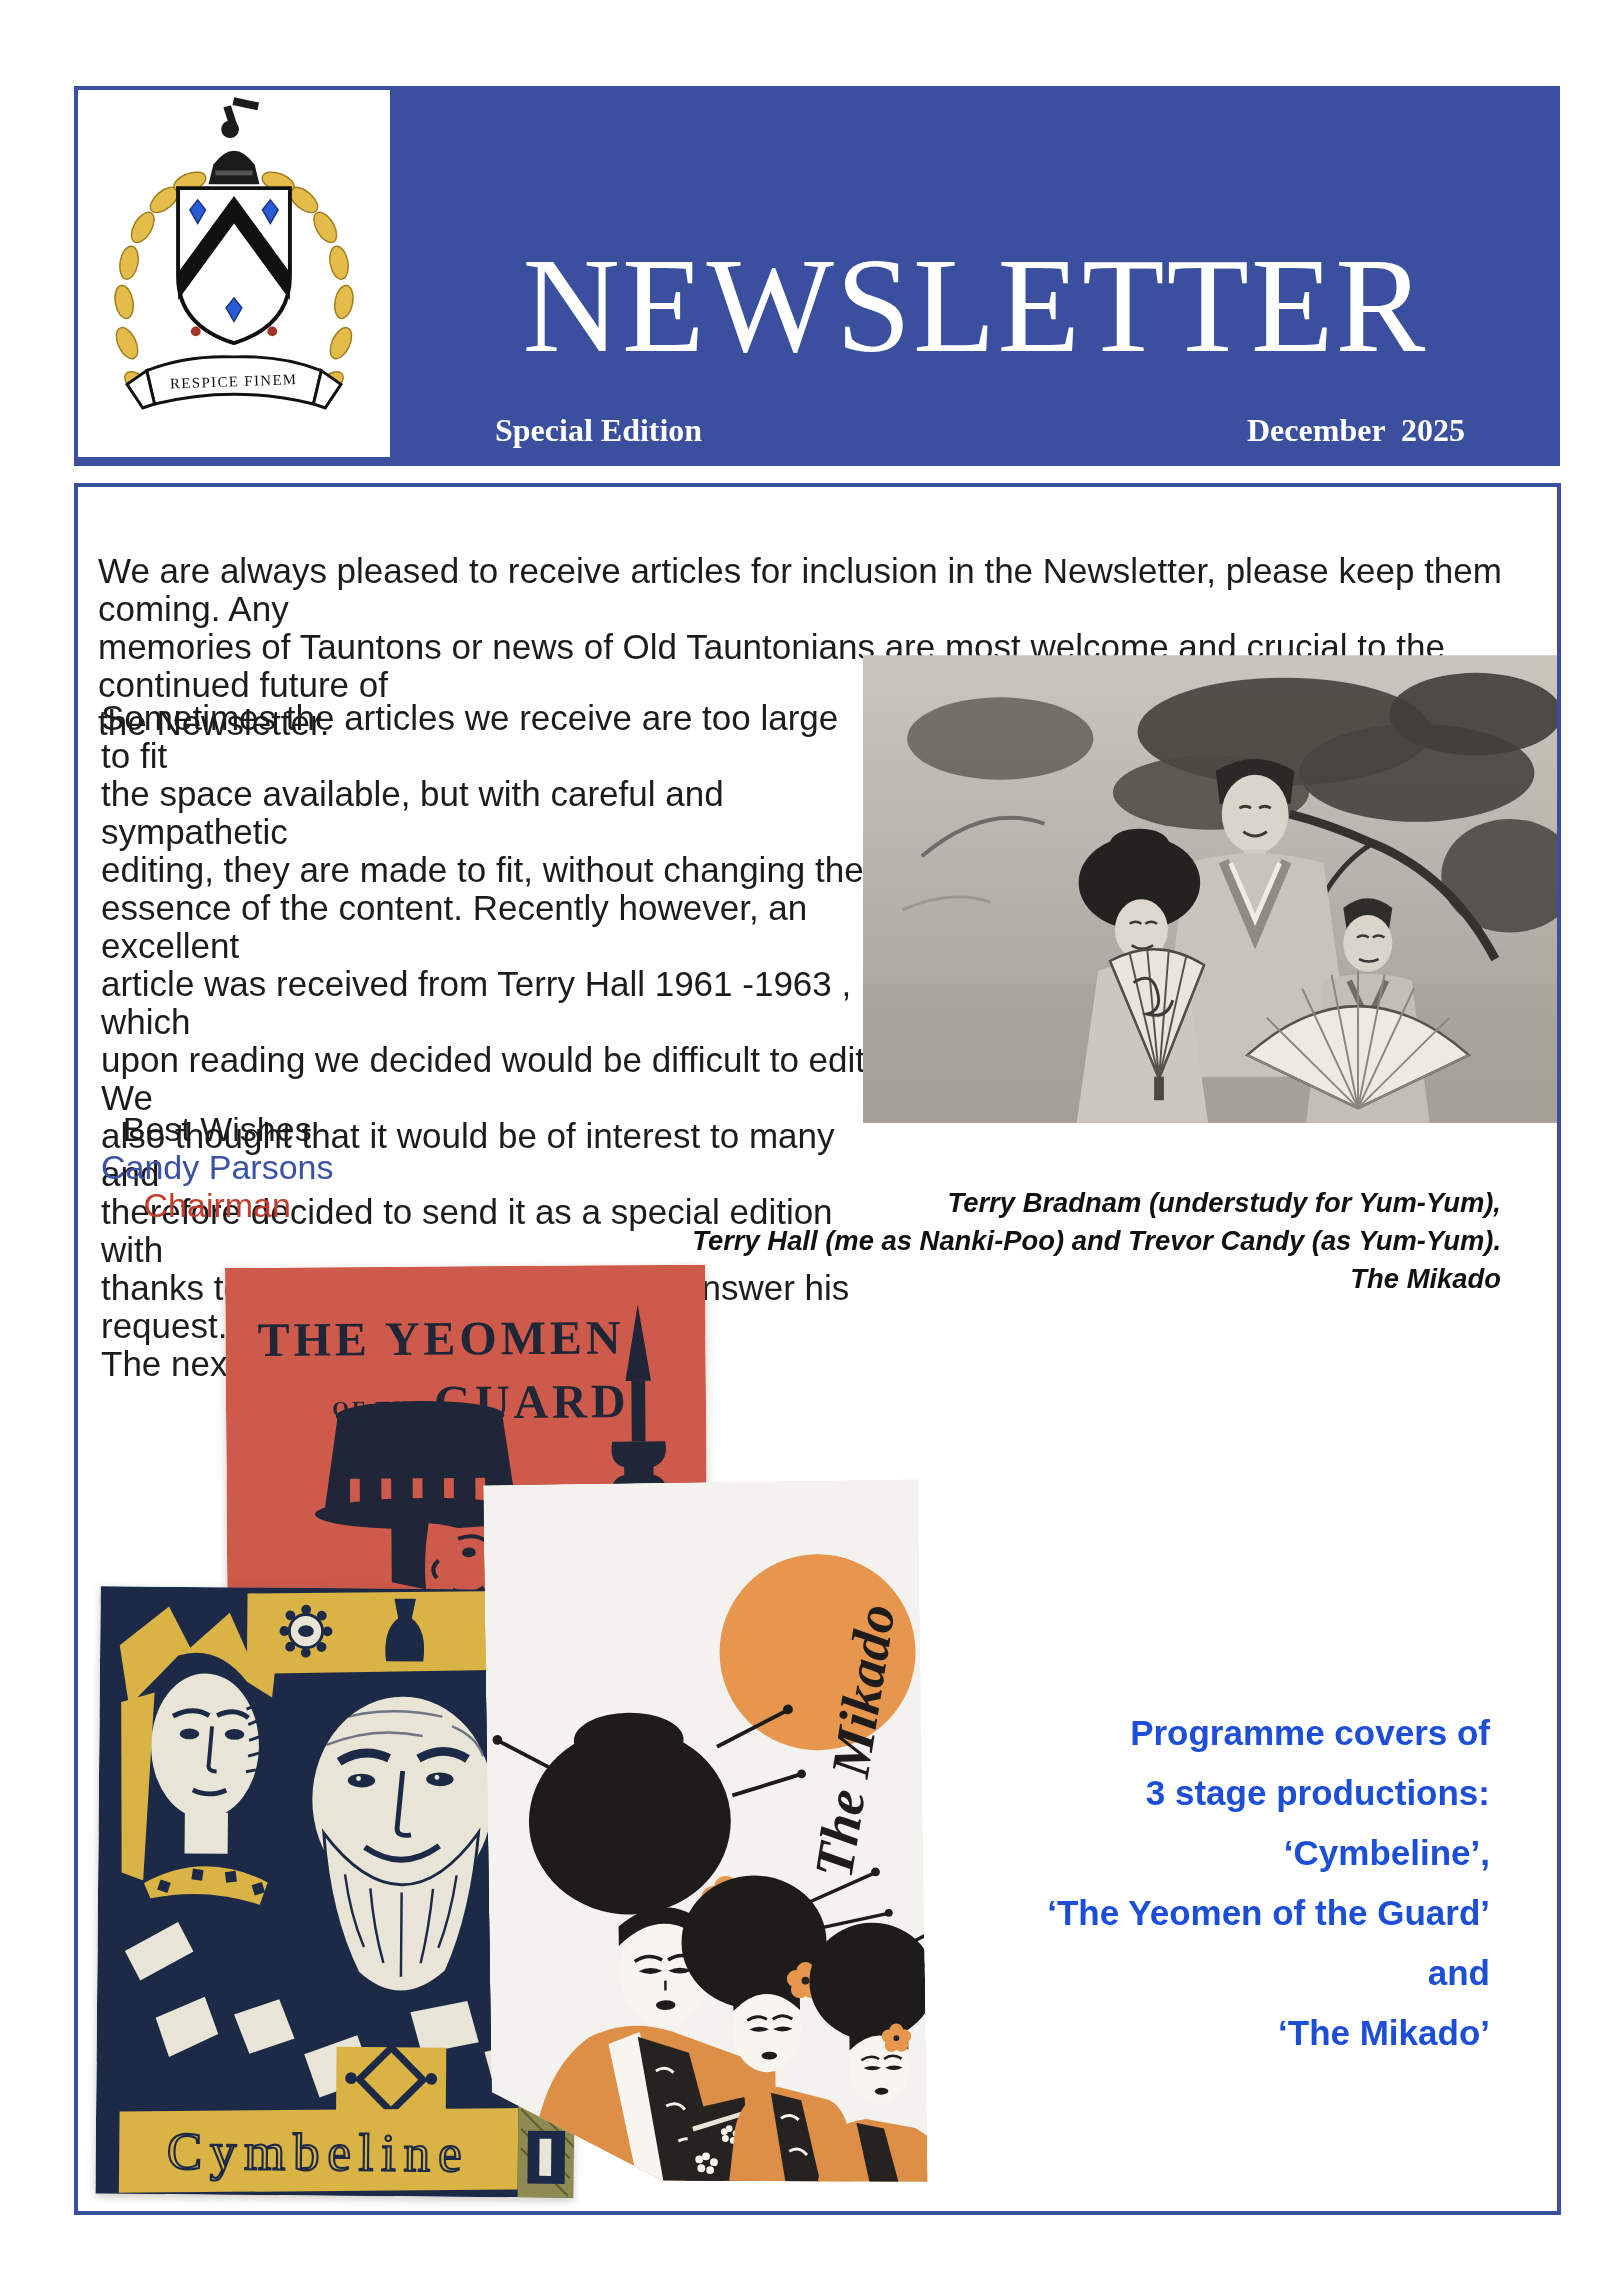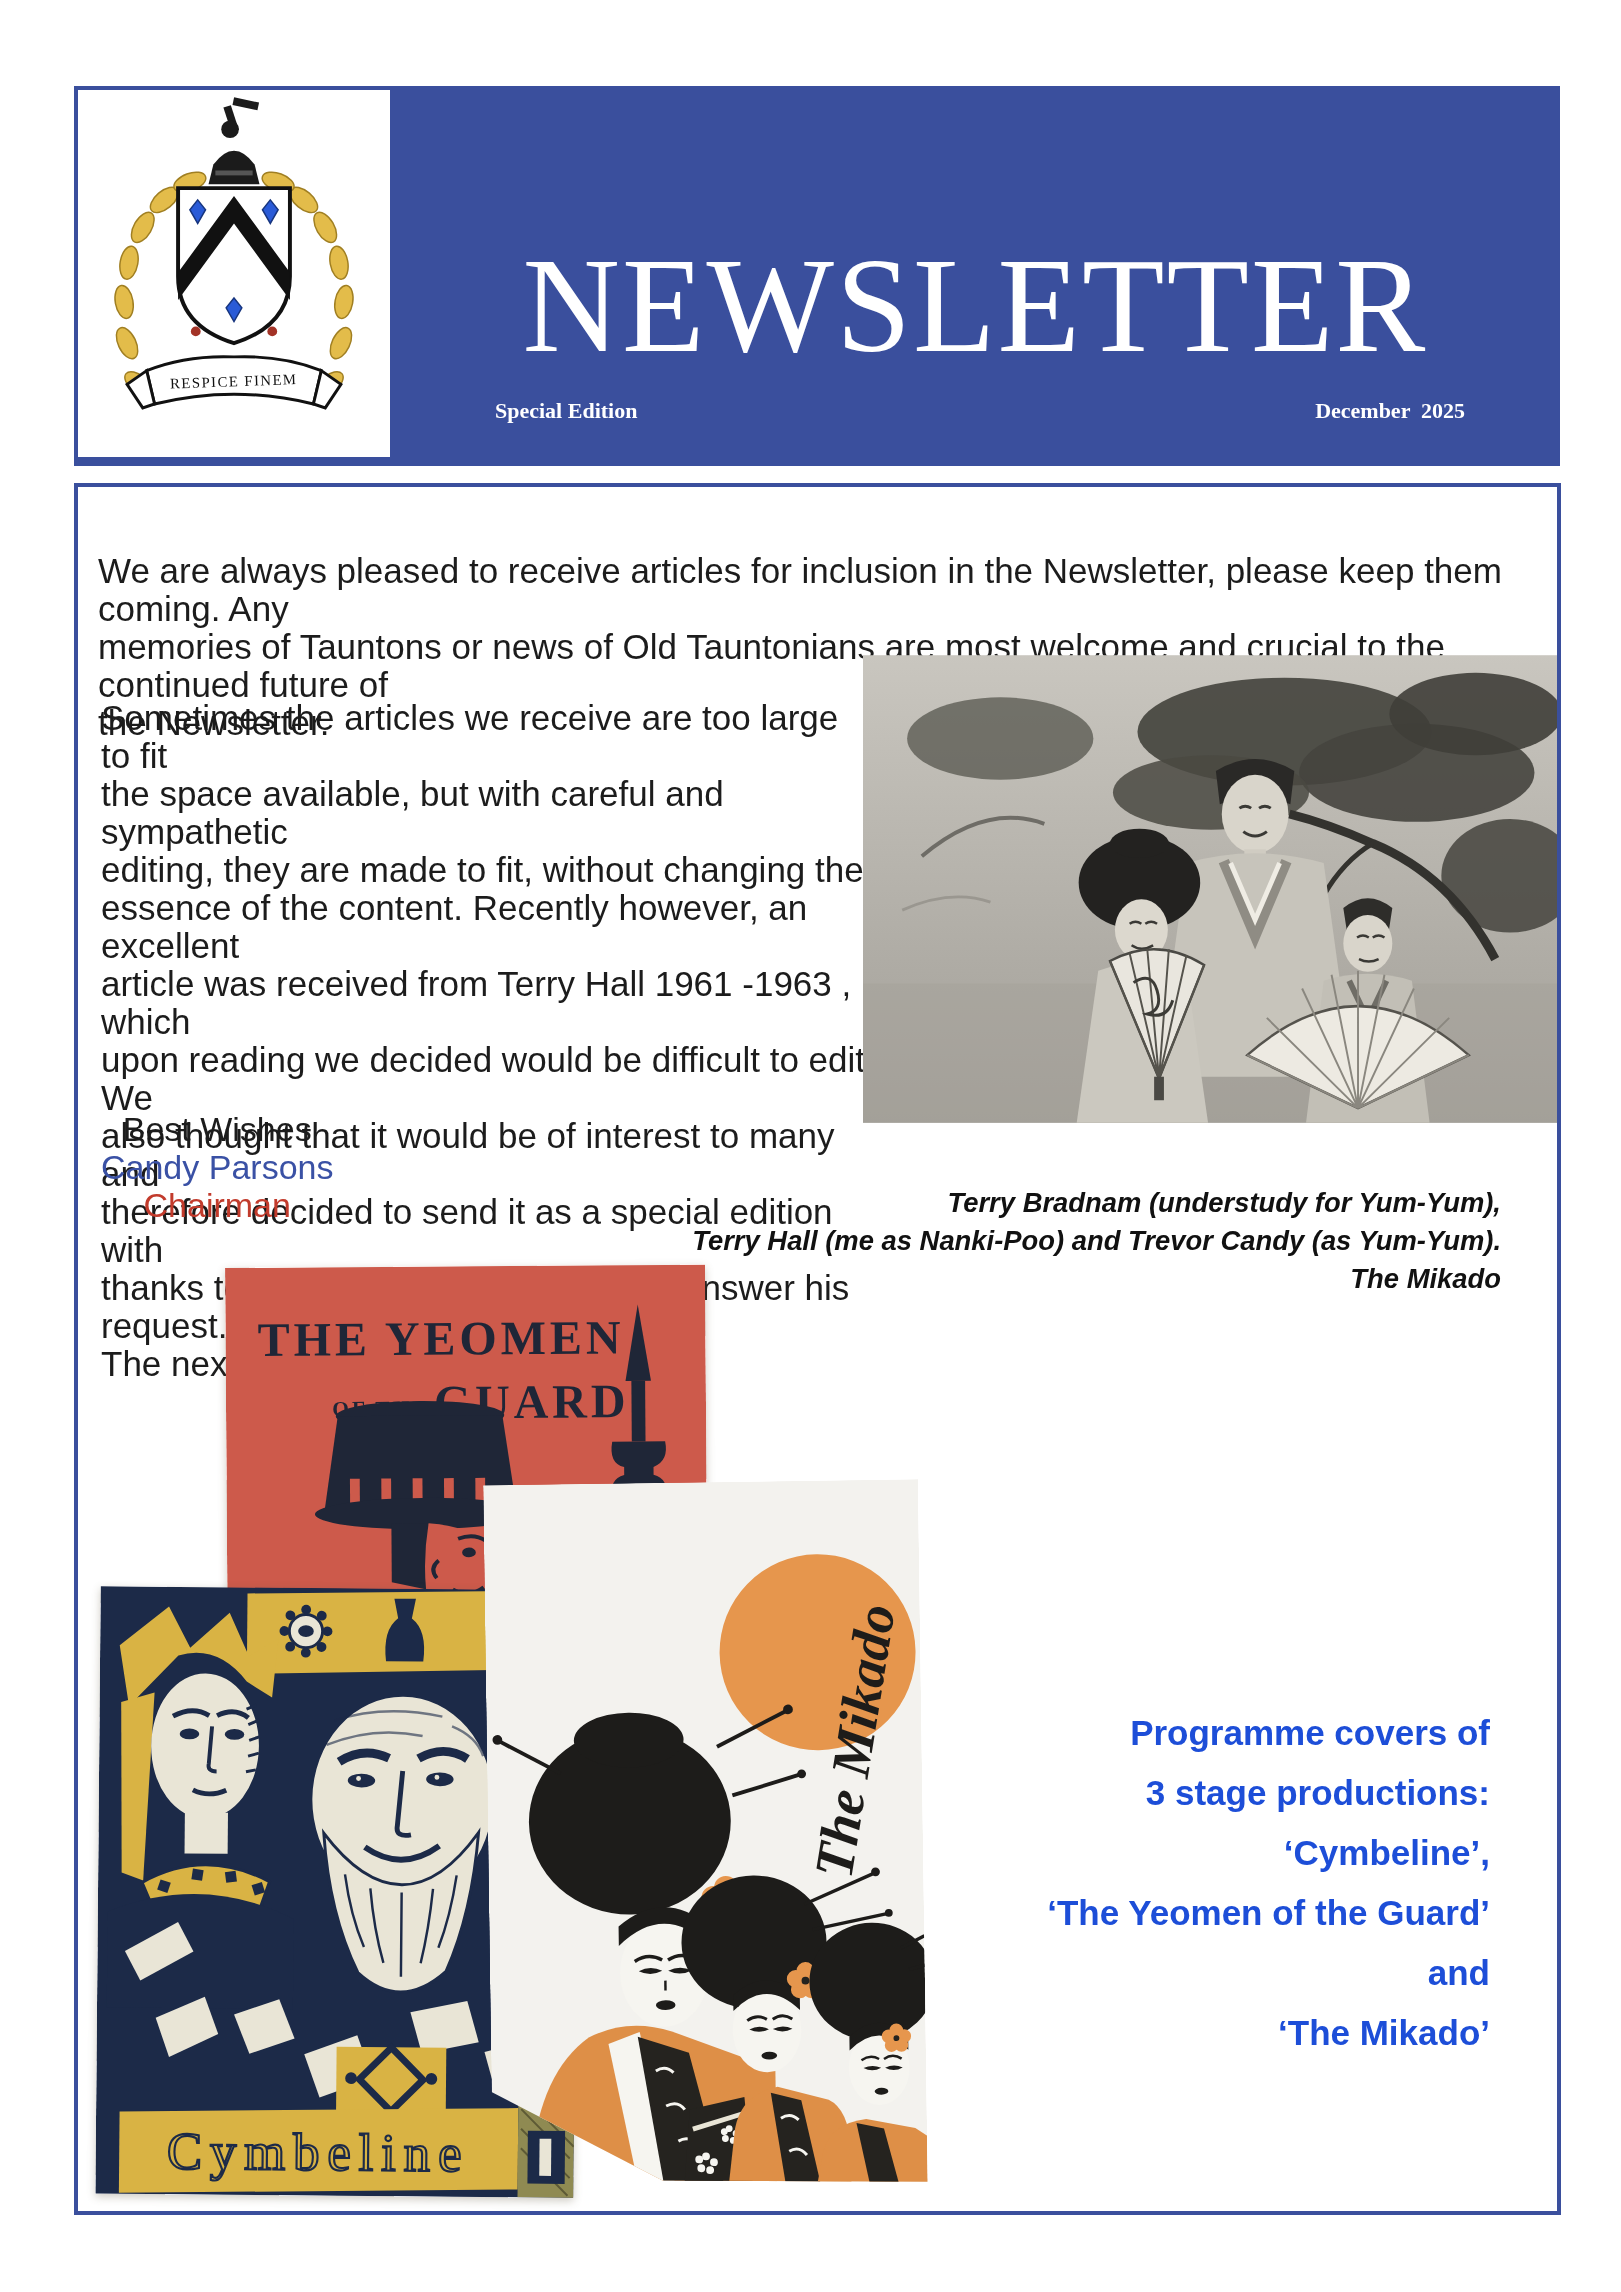--- a/index.html
+++ b/index.html
@@ -6,22 +6,22 @@
   #page{position:relative;width:1621px;height:2293px;background:#fff;overflow:hidden;
         font-family:"Liberation Sans",sans-serif;color:#1c1c1c;}
   .abs{position:absolute;}
   
   .band{left:74px;top:86px;width:1486px;height:380px;background:#3a4f9d;}
   .crest-box{left:78px;top:90px;width:312px;height:367px;background:#fff;}
   .assoc{left:392px;top:147px;width:1166px;text-align:center;color:#fff;
          font-family:"Liberation Serif",serif;font-weight:bold;font-size:46px;letter-spacing:2.9px;}
   .news{left:392px;top:238px;width:1166px;text-align:center;color:#fff;line-height:1;
         font-family:"Liberation Serif",serif;font-weight:normal;font-size:135px;letter-spacing:2px;}
-  .edrow{left:495px;top:398px;width:970px;display:flex;justify-content:space-between;
-         color:#fff;font-family:"Liberation Serif",serif;font-weight:bold;font-size:22px;}
+  .edrow{left:495px;top:412px;width:970px;display:flex;justify-content:space-between;
+         color:#fff;font-family:"Liberation Serif",serif;font-weight:bold;font-size:32px;}
   .edrow .date{white-space:pre;}
   
   .content-box{left:74px;top:483px;width:1479px;height:1724px;border:4.9px solid #3a4f9d;background:#fff;}
   .bodytxt{font-size:35px;line-height:38px;white-space:pre-line;}
   .intro{left:98px;top:552px;width:1439px;}
   .article{left:101px;top:699px;width:776px;}
   .signoff{left:101px;top:1110px;line-height:38px;font-size:34px;text-align:center;}
   .sig-name{color:#3a51a5;}
   .sig-role{color:#c23b2c;}
   .photo{left:863px;top:655px;width:694px;height:468px;}

